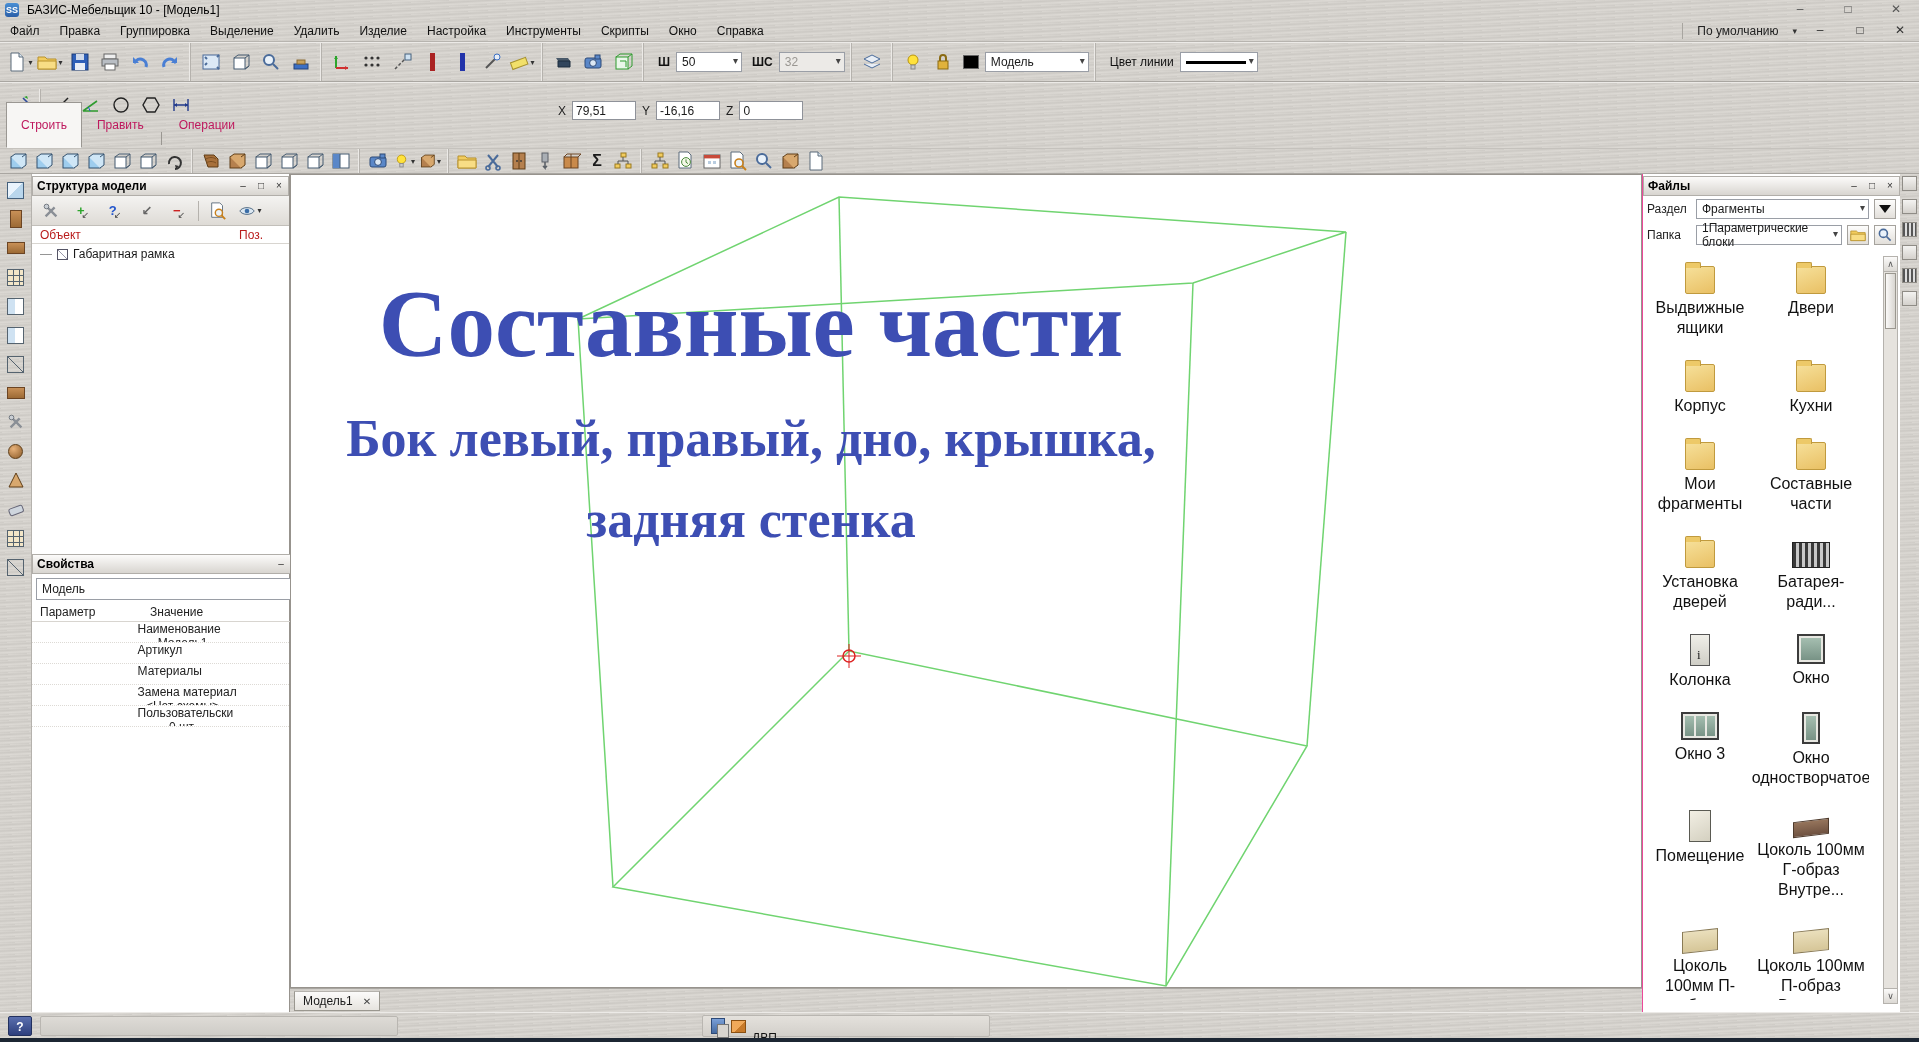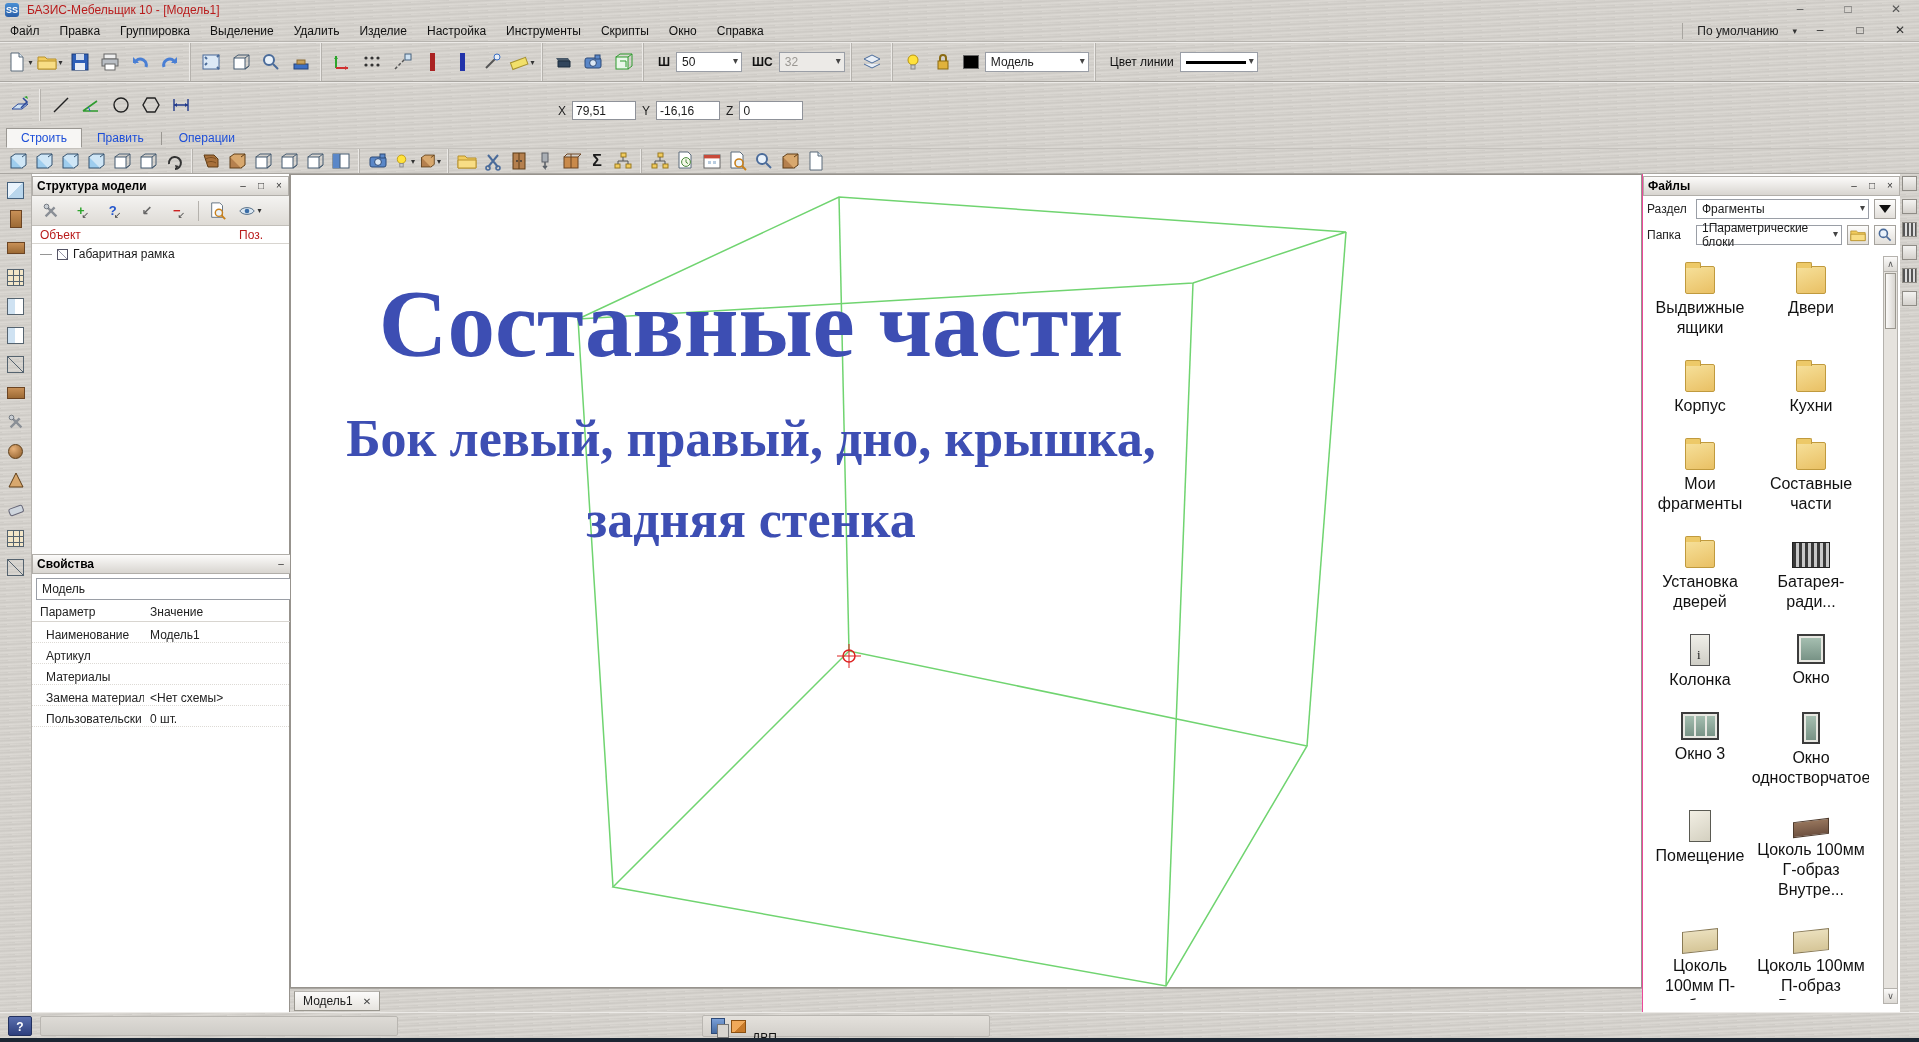--- a/index.html
+++ b/index.html
@@ -8,21 +8,21 @@
     font-family:"Liberation Sans","DejaVu Sans",sans-serif;
     font-size:12px; color:#1a1a1a; position:relative;
     background:#d1cec9;
     background-image:repeating-linear-gradient(177deg,#d9d6d1 0px,#ccc9c4 2px,#dcd9d4 4px,#cfccc7 6px);
   }
   .abs { position:absolute; }
   
   .titlebar { left:0; top:0; width:1919px; height:20px; display:flex; align-items:center; padding-left:5px; }
   .appicon { width:14px; height:14px; background:linear-gradient(#4a8fd4,#2b5fa8); border-radius:3px; color:#fff;
     font-size:9px; font-weight:bold; display:flex; align-items:center; justify-content:center; }
-  .title-text { margin-left:8px; color:#b91c1c; font-size:12px; }
+  .title-text { margin-left:8px; color:#000000; font-size:12px; }
   .wcontrols { position:absolute; right:10px; top:2px; display:flex; gap:22px; color:#555; }
   .wc { width:26px; height:16px; text-align:center; font-size:12px; cursor:default; }
   .wc-min::after{content:"\2013";} .wc-max::after{content:"\25A1";} .wc-close::after{content:"\2715";}
   
   .menubar { left:0; top:20px; width:1919px; height:22px; display:flex; align-items:center;
     border-bottom:1px solid #b7b4af; }
   .menu-item { padding:3px 10px; font-size:12px; color:#111; }
   .menu-right { position:absolute; right:6px; top:2px; display:flex; align-items:center; gap:10px; }
   .menu-sep { width:1px; height:16px; background:#a8a5a0; }
   .profile { font-size:12px; color:#222; padding:2px 4px; }
@@ -47,21 +47,21 @@
   .combo::after { content:"\25BE"; position:absolute; right:3px; top:2px; font-size:10px; color:#444; }
   .combo.disabled { background:#eceae7; color:#9a9792; }
   .swatch-black { width:16px; height:14px; background:#000; border:1px solid #666; margin:0 4px; }
   .lineswatch { width:60px; height:3px; background:#000; }
   
   .coords { position:absolute; left:558px; top:18px; display:flex; align-items:center; gap:6px; }
   .coord-lbl { font-size:12px; color:#222; }
   .coord-field { width:64px; height:19px; background:#fff; border:1px solid #8f9299; font-size:12px; padding:2px 3px; }
   
   .modetabs { left:0; top:128px; width:1919px; height:20px; display:flex; align-items:flex-end; padding-left:6px; }
-  .mtab { padding:2px 14px; font-size:12px; color:#1d4ed8; border:1px solid transparent; }
+  .mtab { padding:15px 14px; font-size:12px; color:#be185d; border:1px solid transparent; }
   .mtab.active { background:#f7f6f4; border-color:#9a9792; border-bottom-color:#f7f6f4; }
   .mtab-sep { width:1px; height:13px; background:#9a9792; margin:0 2px 3px; }
   
   .main { left:0; top:174px; width:1919px; height:838px; }
   .leftstrip { left:0; top:0; width:32px; height:838px; border-right:1px solid #b5b2ad; display:flex;
     flex-direction:column; align-items:center; padding-top:4px; gap:5px; }
   .sicon { width:24px; height:24px; display:flex; align-items:center; justify-content:center;
     border:1px solid transparent; }
   .gic { display:block; }
   .gic-brown { width:18px; height:12px; background:linear-gradient(#c89057,#9c6a35); border:1px solid #6b4423; }
@@ -86,21 +86,21 @@
   .ptool .mark { font-weight:bold; }
   .mark.green{color:#2ca52c;} .mark.blue{color:#2255cc;} .mark.red{color:#cc2222;}
   .mark.gray{color:#666;}
   .subarrow { font-size:9px; color:#444; margin-left:-3px; margin-top:8px; }
   .cols { display:flex; height:18px; border-bottom:1px solid #d8d5d0; align-items:center; font-size:12px; color:#b91c1c; }
   .tree-row { display:flex; align-items:center; gap:5px; height:20px; padding-left:8px; font-size:12px; }
   .cubelet { width:11px; height:11px; border:1px solid #556; background:linear-gradient(45deg,transparent 48%,#99a 48% 52%,transparent 52%); }
   
   .prop-combo { margin:4px 4px 2px; height:22px; }
   .prop-table { font-size:12px; }
-  .prop-row { display:flex; height:21px; align-items:flex-end; border-bottom:1px dotted #dddad5; }
+  .prop-row { display:flex; height:21px; align-items:center; border-bottom:1px dotted #dddad5;flex-direction:column; }
   .prop-row .p { width:112px; padding-left:14px; overflow:hidden; white-space:nowrap; color:#222; }
   .prop-row .v { flex:1; padding-left:6px; color:#222; overflow:hidden; white-space:nowrap; }
   .prop-head { display:flex; height:20px; align-items:center; border-bottom:1px solid #d8d5d0; color:#222; }
   .prop-head .p { width:112px; padding-left:8px; } .prop-head .v { flex:1; padding-left:6px; }
   
   .frow { display:flex; align-items:center; gap:5px; padding:3px 4px; }
   .flabel { width:44px; font-size:12px; color:#222; }
   .fbtn { width:22px; height:20px; border:1px solid #a5a29d; background:linear-gradient(#fdfdfc,#e2dfda);
     display:flex; align-items:center; justify-content:center; }
   .filter-tri { width:0; height:0; border-left:6px solid transparent; border-right:6px solid transparent; border-top:8px solid #111; }

